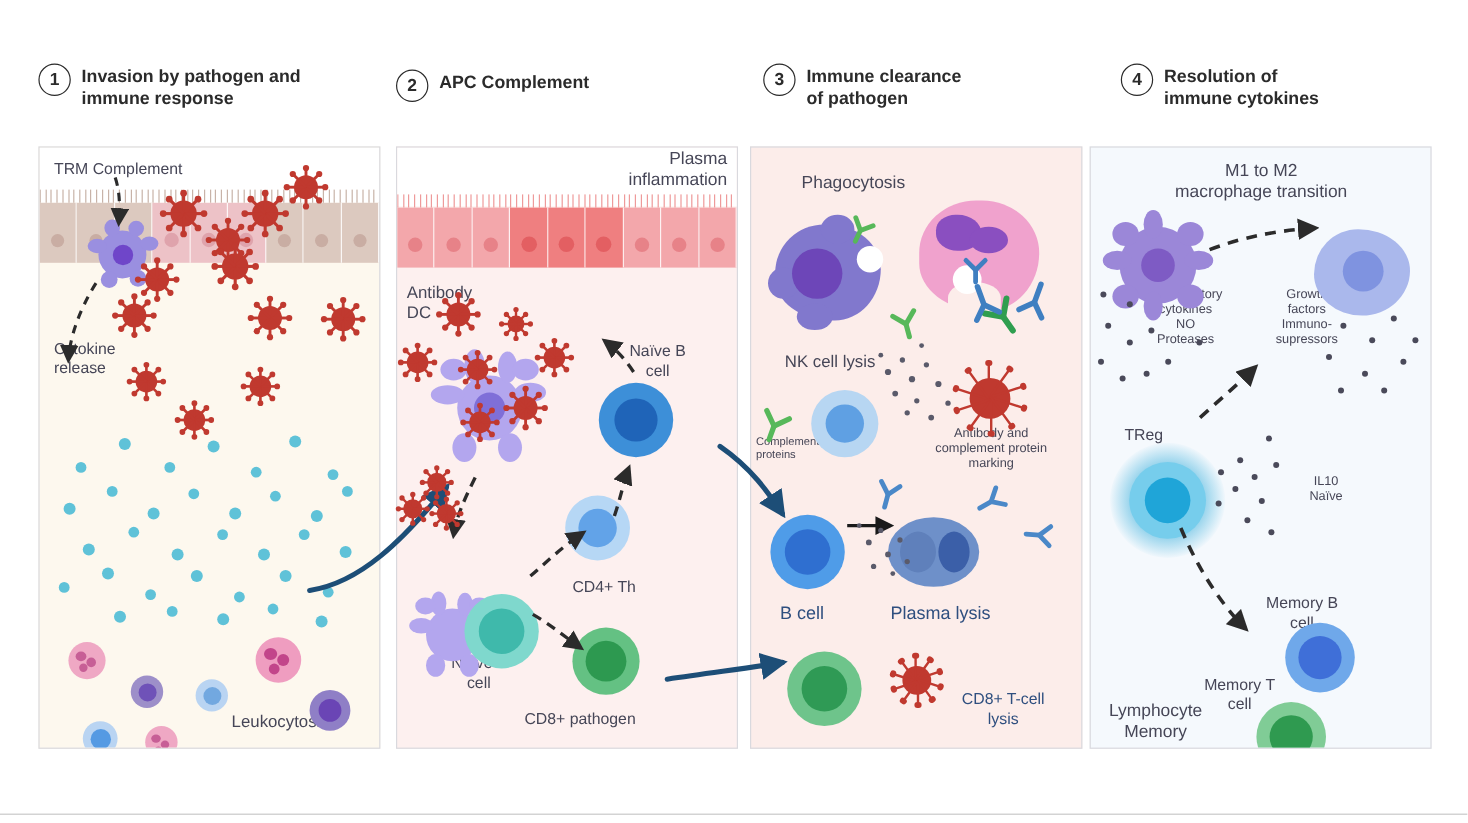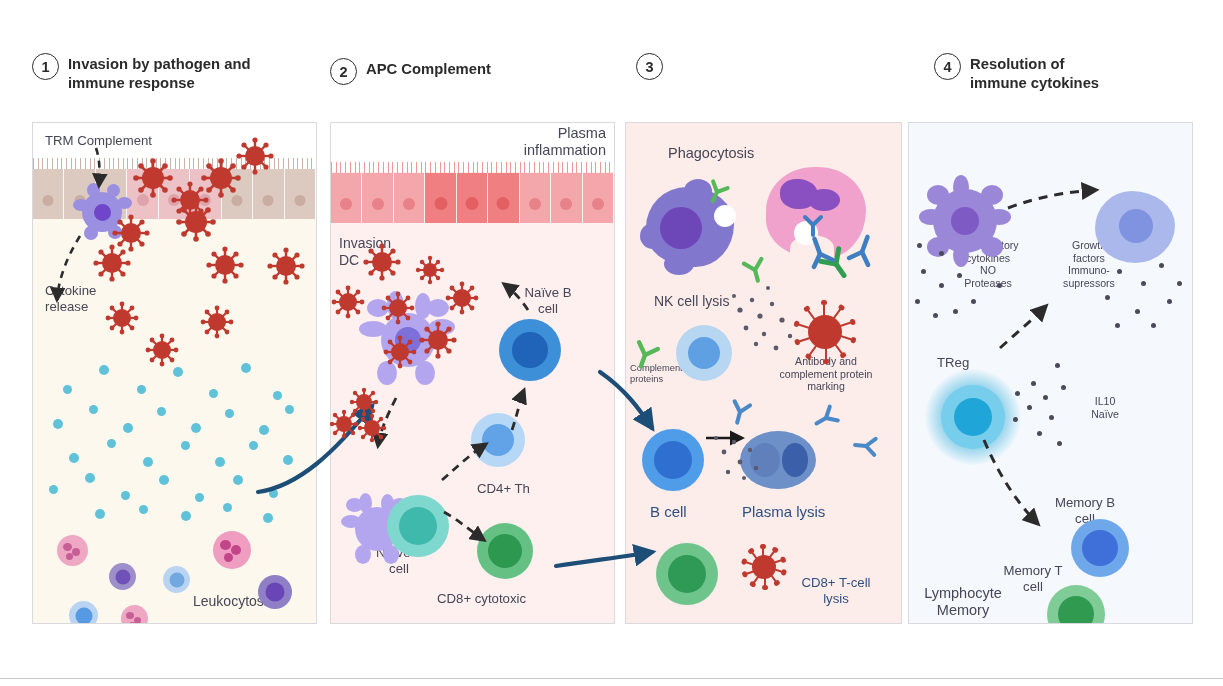--- a/index.html
+++ b/index.html
@@ -85,20 +85,22 @@
     <div class="step-num">1</div>
     <div class="step-title">Invasion by pathogen and
 immune response</div>
   </div>
   <div class="step-head" style="left:330px;top:57px;width:280px;">
     <div class="step-num">2</div>
     <div class="step-title">APC Complement</div>
   </div>
   <div class="step-head" style="left:636px;top:52px;width:270px;">
     <div class="step-num">3</div>
+    <div class="step-title">Immune clearance
+of pathogen</div>
   </div>
   <div class="step-head" style="left:934px;top:52px;width:270px;">
     <div class="step-num">4</div>
     <div class="step-title">Resolution of
 immune cytokines</div>
   </div>
 
   <div class="panel" id="panel1">
     <div class="white-top"></div>
 
@@ -364,28 +366,28 @@
       <div class="epi-cell" style="background:#f3a7ab;">
           <div class="nuc" style="width:12px;height:12px;background:#e78288;top:25px;"></div>
         </div>
       <div class="epi-cell" style="background:#f3a7ab;">
           <div class="nuc" style="width:12px;height:12px;background:#e78288;top:25px;"></div>
         </div>
     </div>
 
     <div class="lbl r" style="right:8px;top:2px;font-size:14.5px;">Plasma
 inflammation</div>
-    <div class="lbl" style="left:8px;top:112px;font-size:14px;">Invasion
+    <div class="lbl" style="left:8px;top:112px;font-size:14px;">Antibody
 DC</div>
     <div class="lbl c" style="left:184px;top:162px;width:66px;">Naïve B
 cell</div>
     <div class="lbl c" style="left:38px;top:422px;width:60px;">Naïve T
 cell</div>
     <div class="lbl" style="left:146px;top:358px;">CD4+ Th</div>
-    <div class="lbl" style="left:106px;top:468px;">CD8+ cytotoxic</div>
+    <div class="lbl" style="left:106px;top:468px;">CD8+ pathogen</div>
 
     <div class="spiky" style="left:28px;top:168px;width:96px;height:96px;">
       <div class="dot" style="left:22px;top:22px;width:54px;height:54px;background:#b3a6ee;"></div>
       <div class="dot" style="left:0px;top:30px;width:28px;height:16px;background:#b3a6ee;"></div>
       <div class="dot" style="left:70px;top:28px;width:26px;height:16px;background:#b3a6ee;"></div>
       <div class="dot" style="left:28px;top:0px;width:17px;height:28px;background:#b3a6ee;"></div>
       <div class="dot" style="left:56px;top:2px;width:16px;height:26px;background:#b3a6ee;"></div>
       <div class="dot" style="left:8px;top:8px;width:22px;height:18px;background:#b3a6ee;"></div>
       <div class="dot" style="left:68px;top:8px;width:22px;height:18px;background:#b3a6ee;"></div>
       <div class="dot" style="left:18px;top:70px;width:20px;height:24px;background:#b3a6ee;"></div>
@@ -489,20 +491,22 @@
       <div class="sp" style="transform:rotate(144deg);"></div>
         <div class="sp" style="transform:rotate(180deg);"></div>
       <div class="sp" style="transform:rotate(216deg);"></div>
         <div class="sp" style="transform:rotate(252deg);"></div>
       <div class="sp" style="transform:rotate(288deg);"></div>
         <div class="sp" style="transform:rotate(324deg);"></div>
     </div>
   </div>
 
   <div class="panel" id="panel4">
+    <div class="lbl c" style="left:40px;top:12px;width:204px;font-size:14.5px;">M1 to M2
+macrophage transition</div>
     <div class="lbl c sm" style="left:38px;top:116px;width:82px;">Inflammatory
 cytokines
 NO
 Proteases</div>
     <div class="lbl c sm" style="left:140px;top:116px;width:80px;">Growth
 factors
 Immuno-
 supressors</div>
     <div class="lbl" style="left:28px;top:232px;">TReg</div>
     <div class="lbl c sm" style="left:168px;top:272px;width:56px;">IL10

